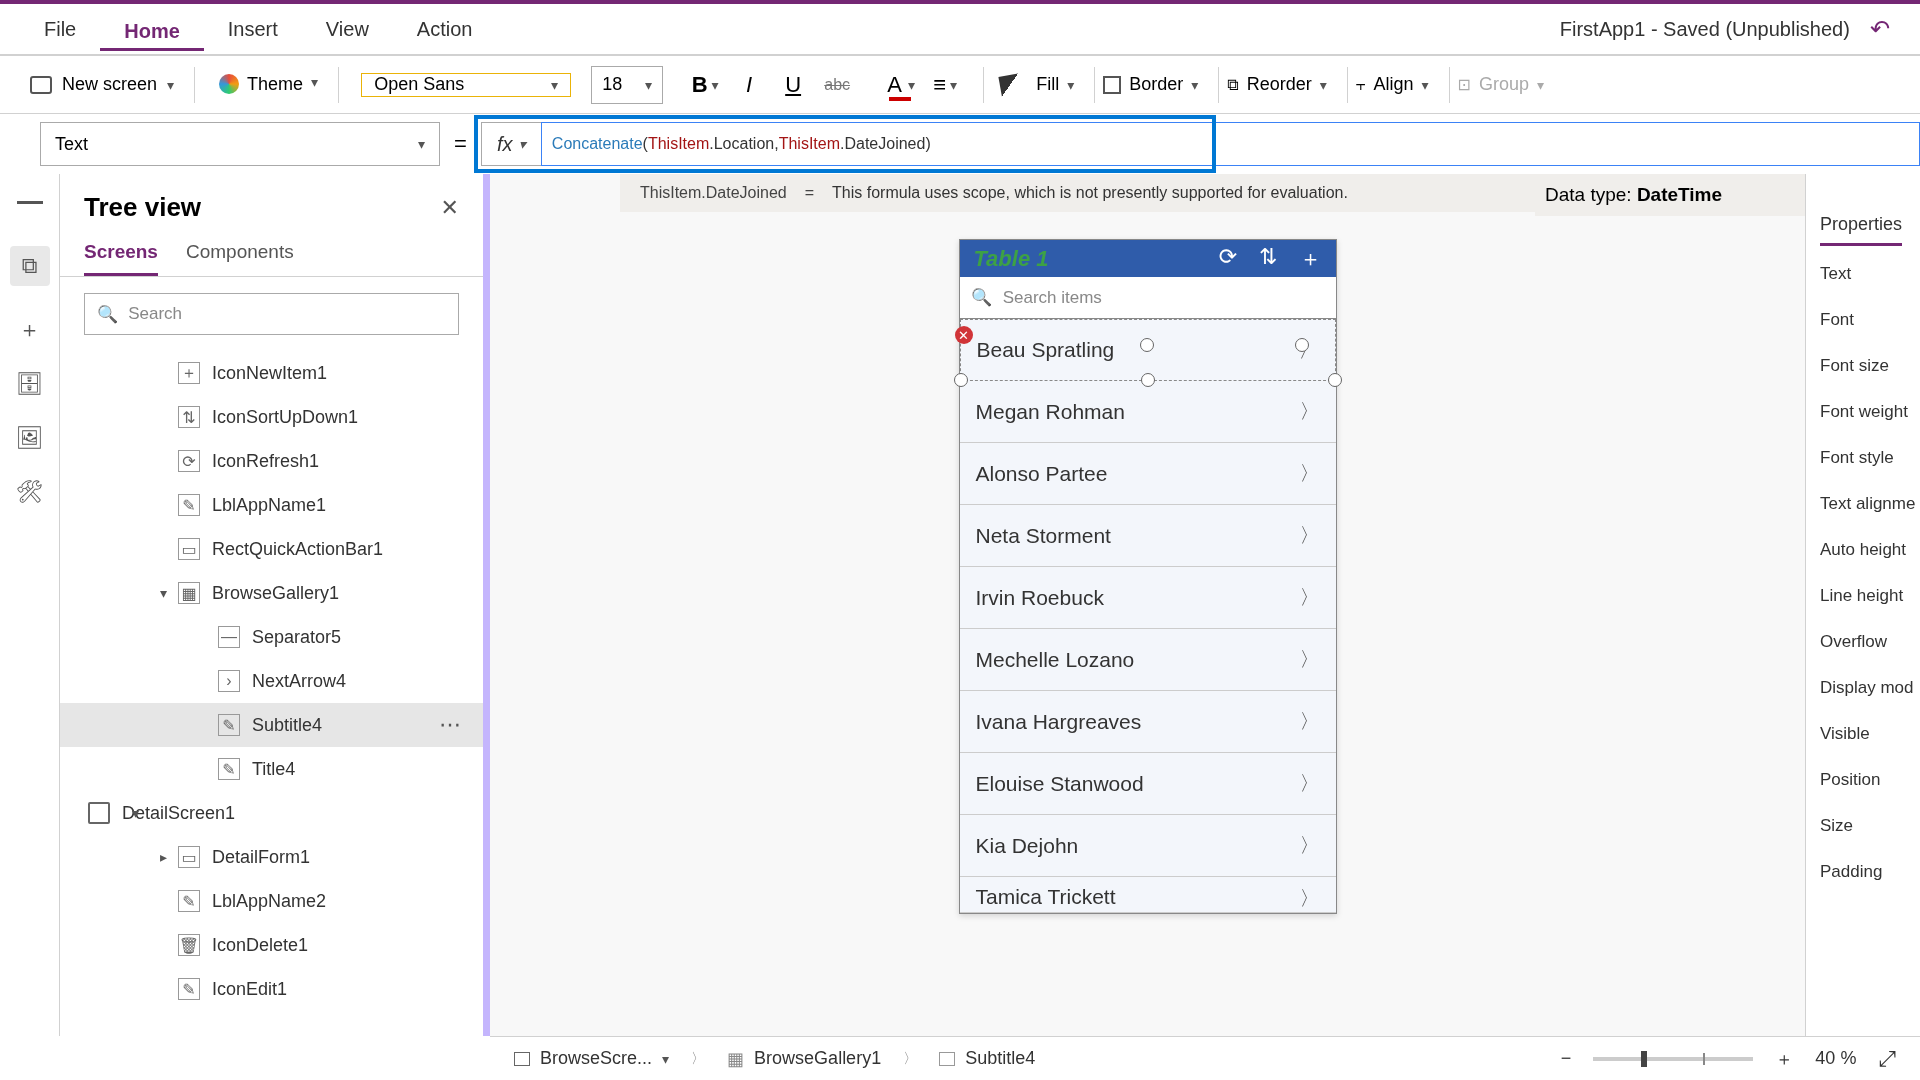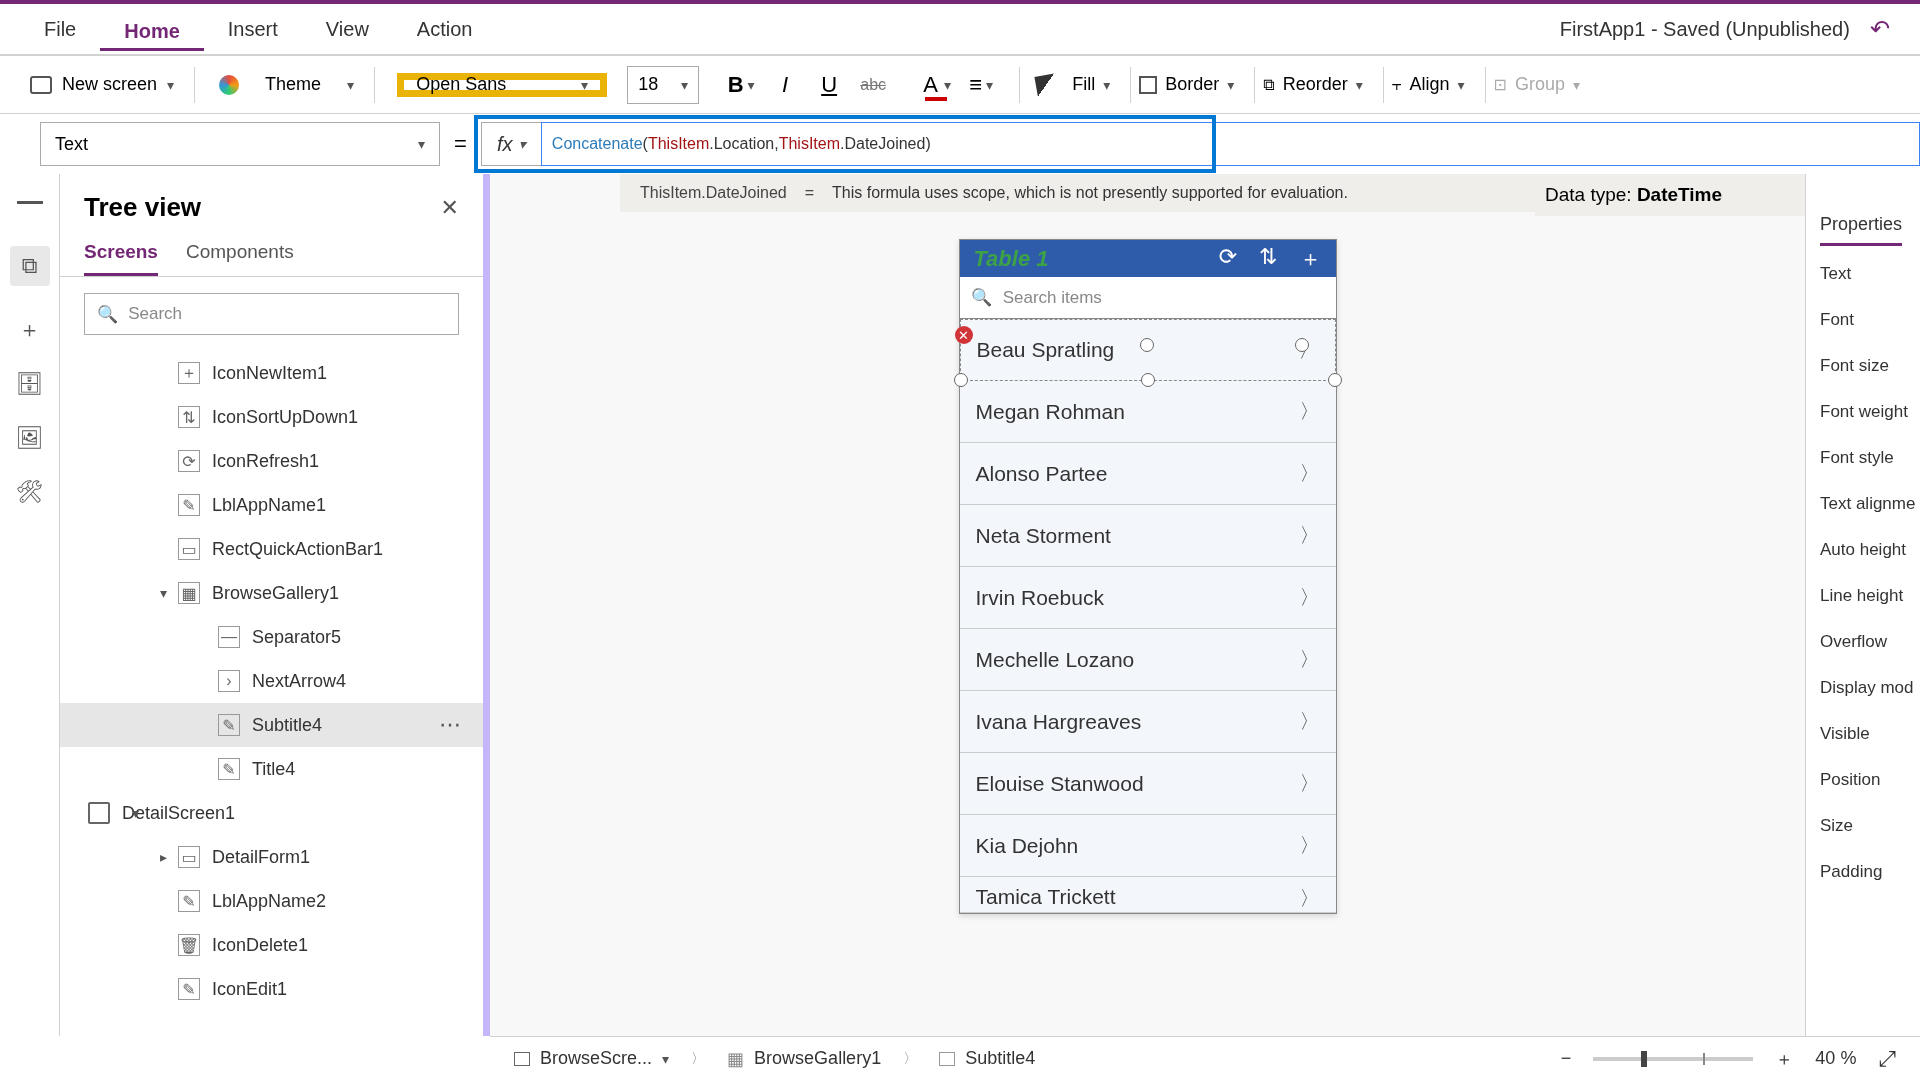--- a/index.html
+++ b/index.html
@@ -11,23 +11,23 @@
 .menu-right { position: absolute; right: 30px; display: flex; align-items: center; gap: 20px; }
 .save-status { font-size: 20px; color: #333; }
 .undo-icon { color: #742774; font-size: 24px; }
 
 .toolbar { height: 58px; border-bottom: 1px solid #d1d1d1; display: flex; align-items: center; padding-left: 30px; gap: 8px; }
 .tb-group { display: flex; align-items: center; gap: 8px; padding-right: 20px; border-right: 1px solid #d1d1d1; height: 36px; }
 .tb-group.nobr { border-right: none; }
 .new-screen { display: flex; align-items: center; gap: 10px; font-size: 18px; }
 .sq-icon { width: 22px; height: 18px; border: 2px solid #555; border-radius: 3px; }
 .chev { font-size: 14px; color: #555; }
-.theme-sw { display: flex; align-items: center; gap: 26px; font-size: 18px; padding-left: 16px; }
+.theme-sw { display: flex; gap: 8px; font-size: 18px; padding-left: 16px; }
 .palette-icon { width: 20px; height: 20px; border-radius: 50%; background: conic-gradient(#e74c3c,#f39c12,#2ecc71,#3498db,#e74c3c); }
-.font-select { width: 210px; height: 24px; border: 7px solid #eab308; display: flex; align-items: center; padding: 0 12px; font-size: 18px; margin-left: 14px; justify-content: space-between; }
+.font-select { width: 210px; height: 24px; border: 1px solid #eab308; display: flex; align-items: center; padding: 0 12px; font-size: 18px; margin-left: 14px; justify-content: space-between; }
 .size-select { width: 72px; height: 38px; border: 1px solid #aaa; display: flex; align-items: center; padding: 0 10px; font-size: 18px; justify-content: space-between; }
 .fmt-btn { width: 36px; height: 36px; display: flex; align-items: center; justify-content: center; font-size: 22px; }
 .strike { text-decoration: line-through; font-size: 16px; color: #777; }
 .font-color { position: relative; }
 .font-color .bar { position: absolute; bottom: 2px; left: 6px; width: 22px; height: 4px; background: #c00; }
 .fill-icon { width: 20px; height: 20px; background: linear-gradient(135deg,#333 50%,transparent 50%); transform: rotate(-10deg); }
 .border-icon { width: 18px; height: 18px; border: 2px solid #555; }
 .tb-label { font-size: 18px; }
 
 .formula-row { height: 60px; display: flex; align-items: center; padding-left: 20px; }

